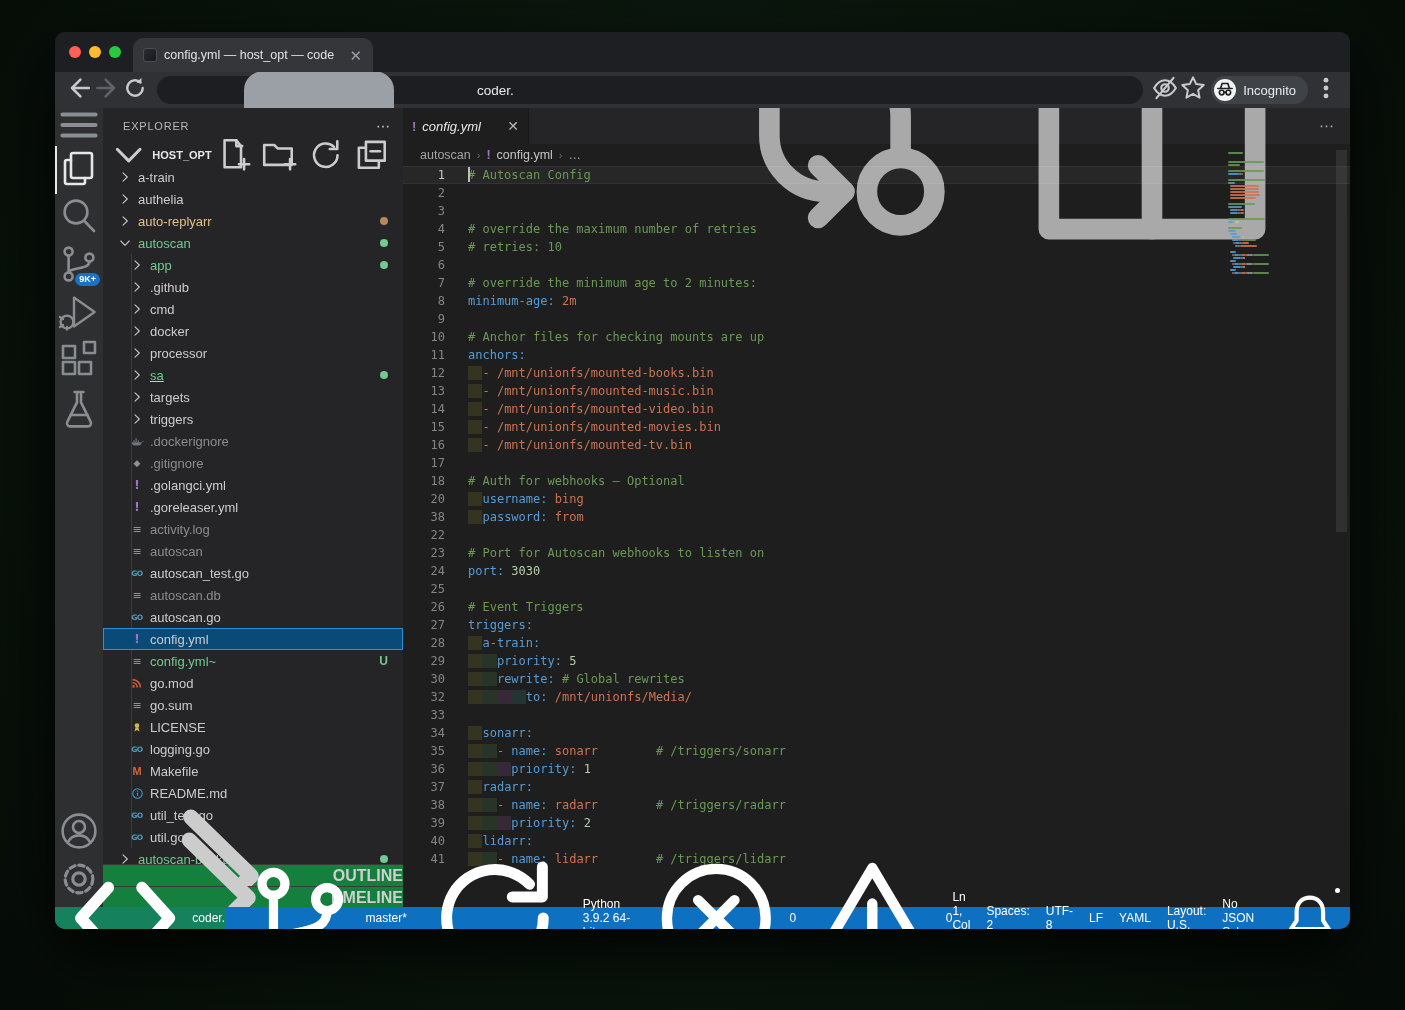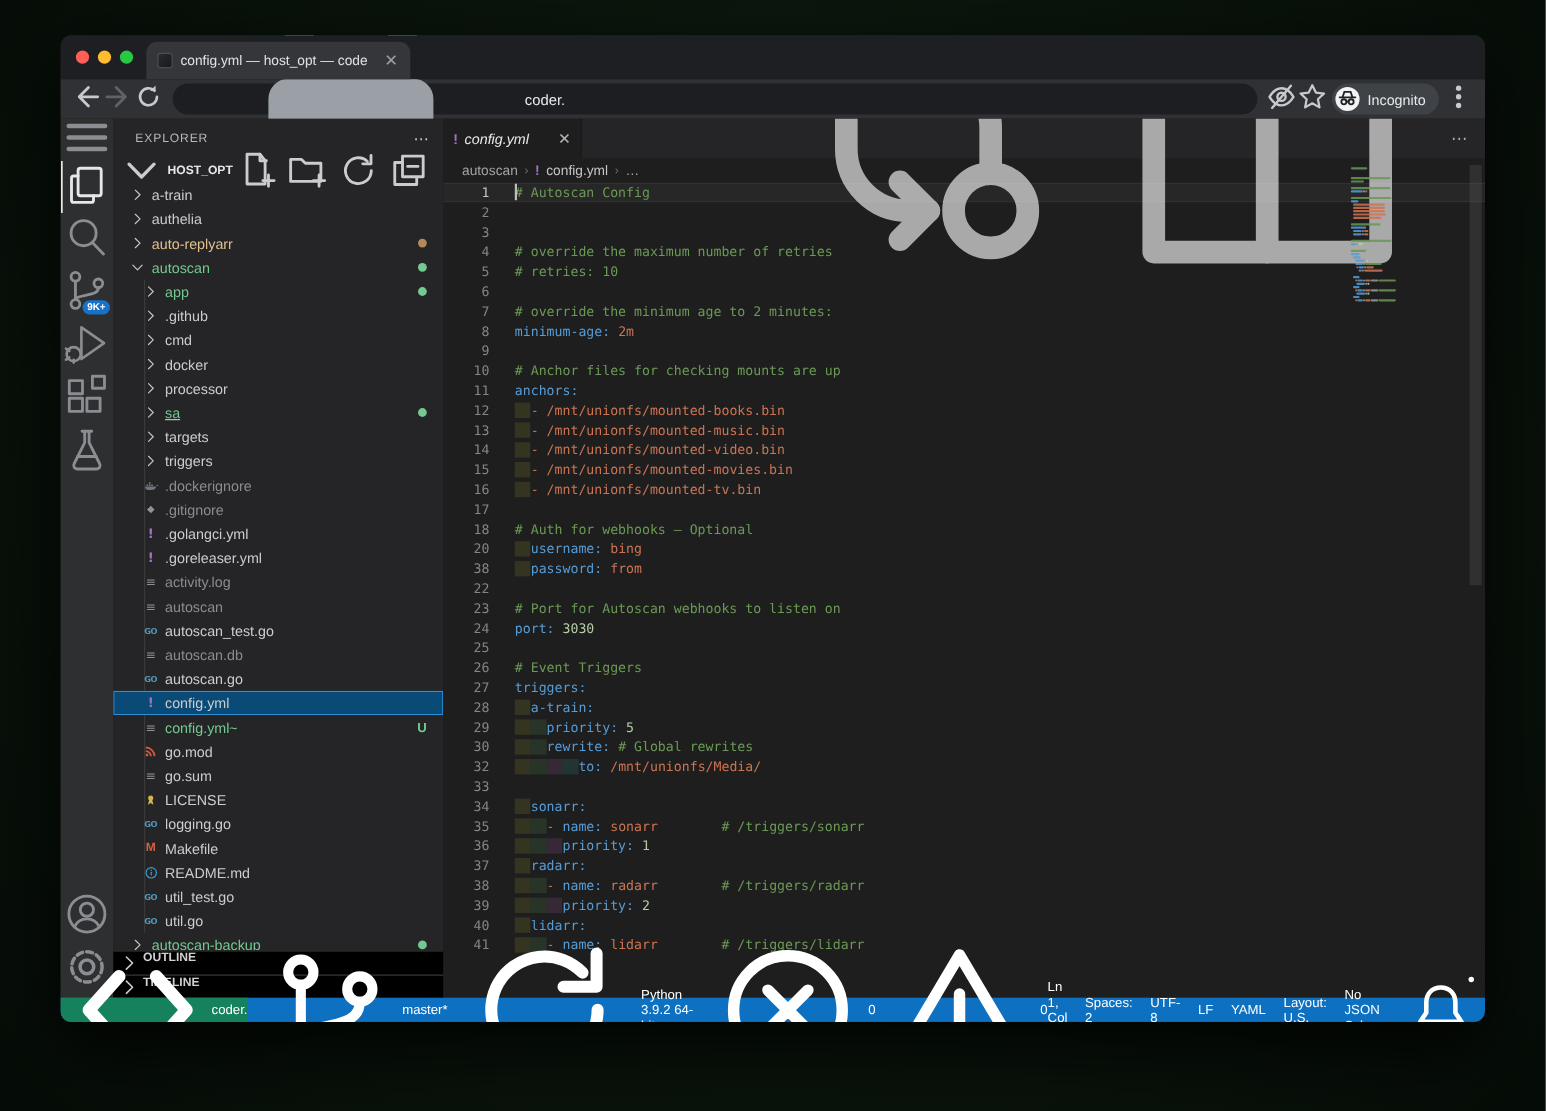--- a/index.html
+++ b/index.html
@@ -66,21 +66,21 @@
   .row .chev{width:16px;height:16px;flex-shrink:0;color:#c5c5c5;display:flex;align-items:center;justify-content:center;}
   .row .chev svg{width:16px;height:16px;}
   .row .ficon{width:16px;height:16px;flex-shrink:0;display:flex;align-items:center;justify-content:center;font-family:"DejaVu Sans",sans-serif;}
   .row .ficon svg{width:15px;height:15px;}
   .row .lbl{margin-left:5px;white-space:nowrap;}
   .row.selected{background:var(--selection-blue);box-shadow:inset 0 0 0 1px var(--focus-border);}
   .gitdot{width:8px;height:8px;border-radius:50%;margin-left:auto;margin-right:15px;flex-shrink:0;}
   .ubadge{margin-left:auto;margin-right:15px;color:var(--added-green);font-size:12px;font-weight:bold;}
   .c-default{color:#cccccc}.c-added{color:var(--added-green)}.c-modified{color:var(--modified-tan)}.c-ignored{color:var(--ignored-gray)}
   .sb-bottomsec{position:absolute;left:0;right:0;height:22px;border-top:1px solid #3a3a3a;
-      display:flex;font-size:11px;font-weight:bold;color:#d0d0d0;padding-left:4px;gap:2px;background:#000000;}
+      display:flex;align-items:center;font-size:16px;font-weight:bold;color:#d0d0d0;padding-left:4px;gap:2px;background:#15803d;}
   .sb-bottomsec svg{width:16px;height:16px;color:#cccccc;}
   
   .editorcol{flex:1;position:relative;background:#1e1e1e;overflow:hidden;}
   .tabbar{height:36px;background:#252527;display:flex;align-items:stretch;}
   .etab{width:126px;background:#1e1e1e;display:flex;align-items:center;padding:0 9px;gap:6px;
       color:#e8e8e8;font-size:13px;border-right:1px solid #191919;}
   .etab .yicon{color:var(--yaml-icon);font-weight:bold;font-size:13px;}
   .etab .name{font-style:italic;flex:1;}
   .etab .close{color:#b6b6b6;font-size:14px;}
   .ebar-actions{margin-left:auto;display:flex;align-items:center;gap:17px;padding-right:15px;color:#a9a9a9;}

